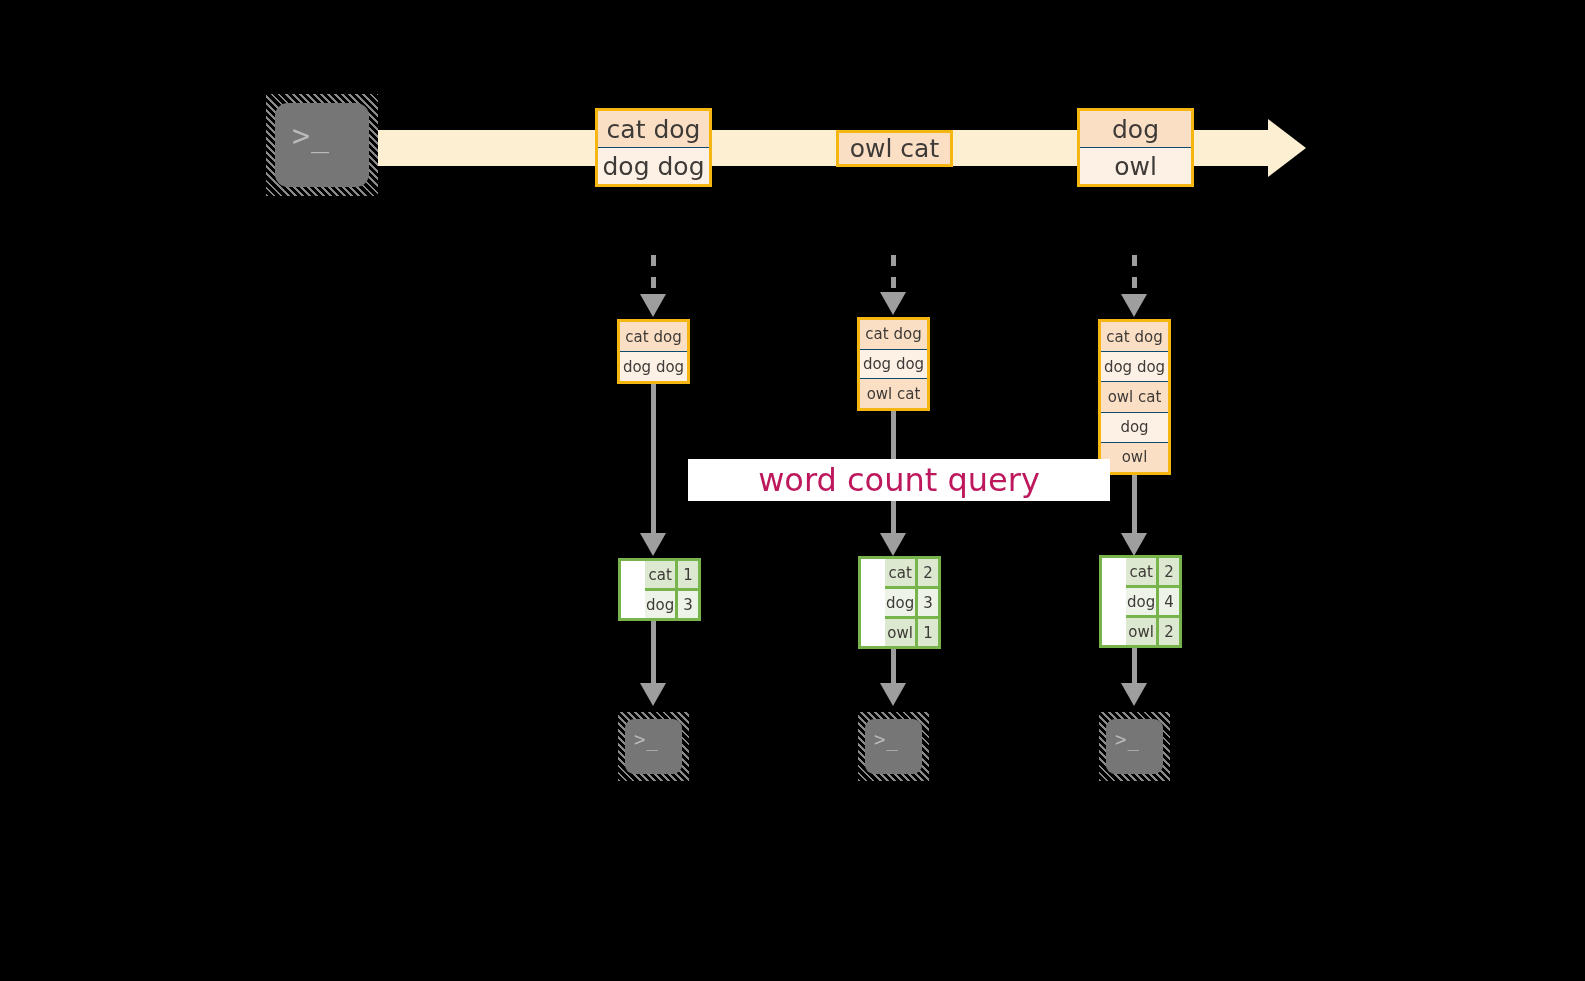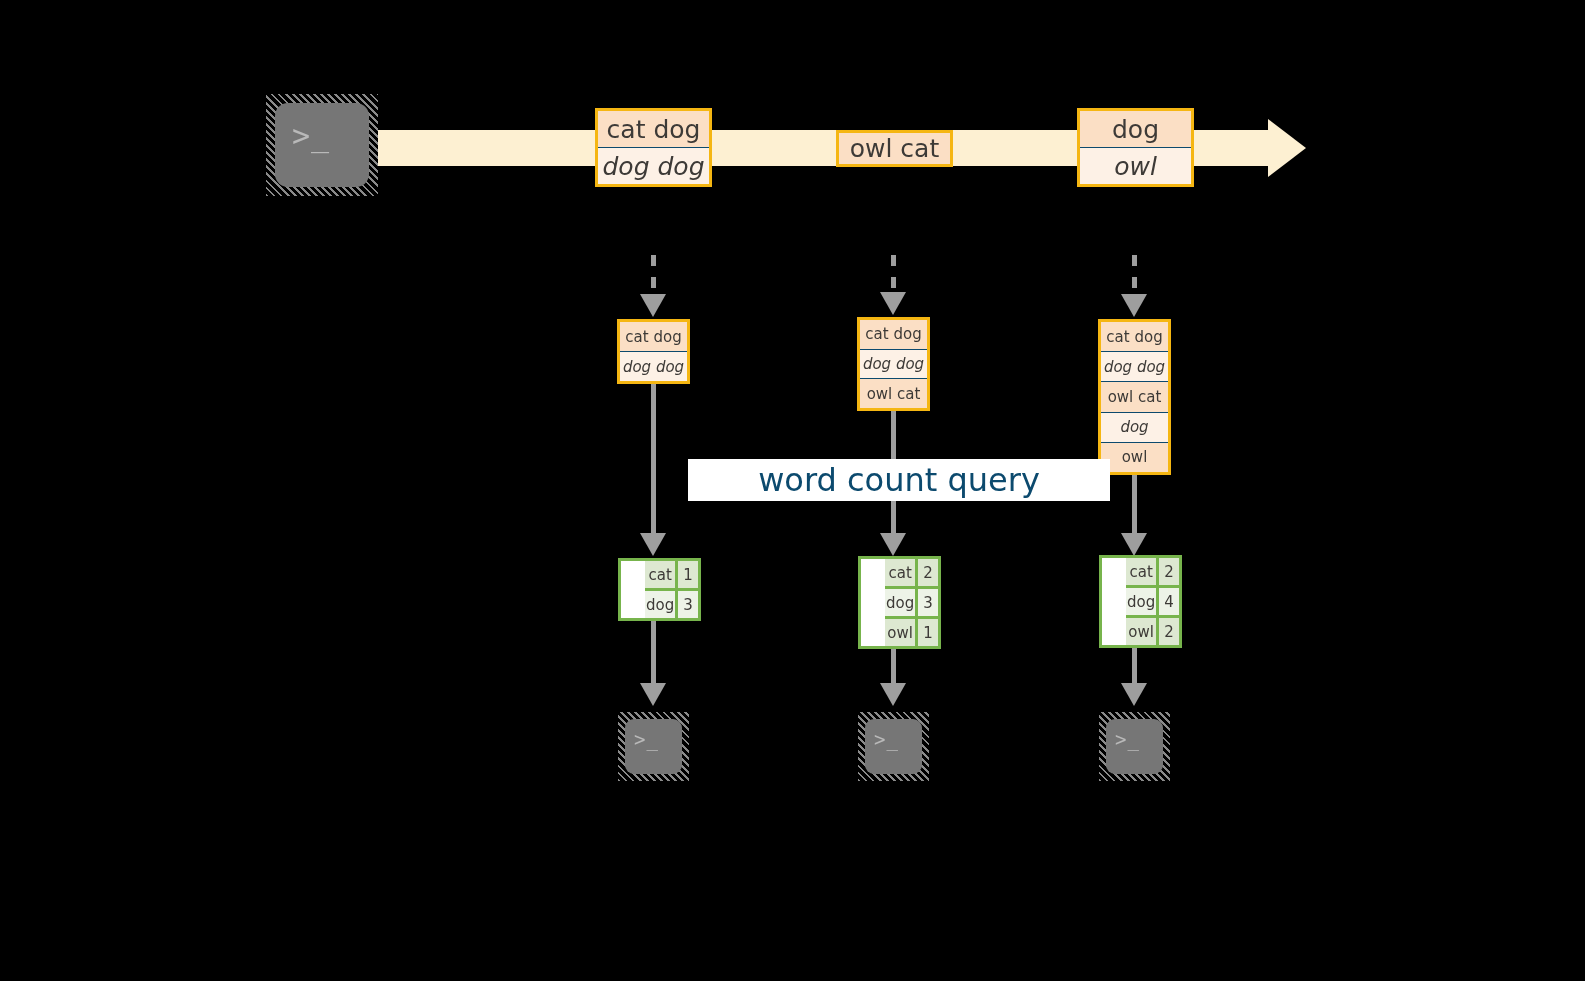--- a/index.html
+++ b/index.html
@@ -75,21 +75,21 @@
   .rec-row {
     flex: 1 1 auto;
     display: flex;
     align-items: center;
     justify-content: center;
     color: #3d3a37;
     white-space: nowrap;
     border-bottom: 1px solid #0c4a6e;
   }
   .rec-row:last-child { border-bottom: none; }
-  .rec-row.alt { background: #fdf1e6; font-style: italic; }
+  .rec-row.alt { background: #fdf1e6; }
   .rec-row.dark { background: #fbdfc5; }
 
   .rec.big .rec-row { font-size: 25px; }
   .rec.mini .rec-row { font-size: 15px; }
 
   
   .res {
     position: absolute;
     border: 3px solid #77b martial;
     border: 3px solid #77b44c;
@@ -137,21 +137,21 @@
     width: 0; height: 0;
     border-left: 13px solid transparent;
     border-right: 13px solid transparent;
     border-top: 23px solid #9e9e9e;
   }
 
   
   .banner {
     position: absolute;
     background: #ffffff;
-    color: #0c4a6e;
+    color: #be185d;
     display: flex;
     align-items: center;
     justify-content: center;
     font-size: 32px;
     z-index: 20;
     white-space: nowrap;
   }
 </style>
 </head>
 <body>

